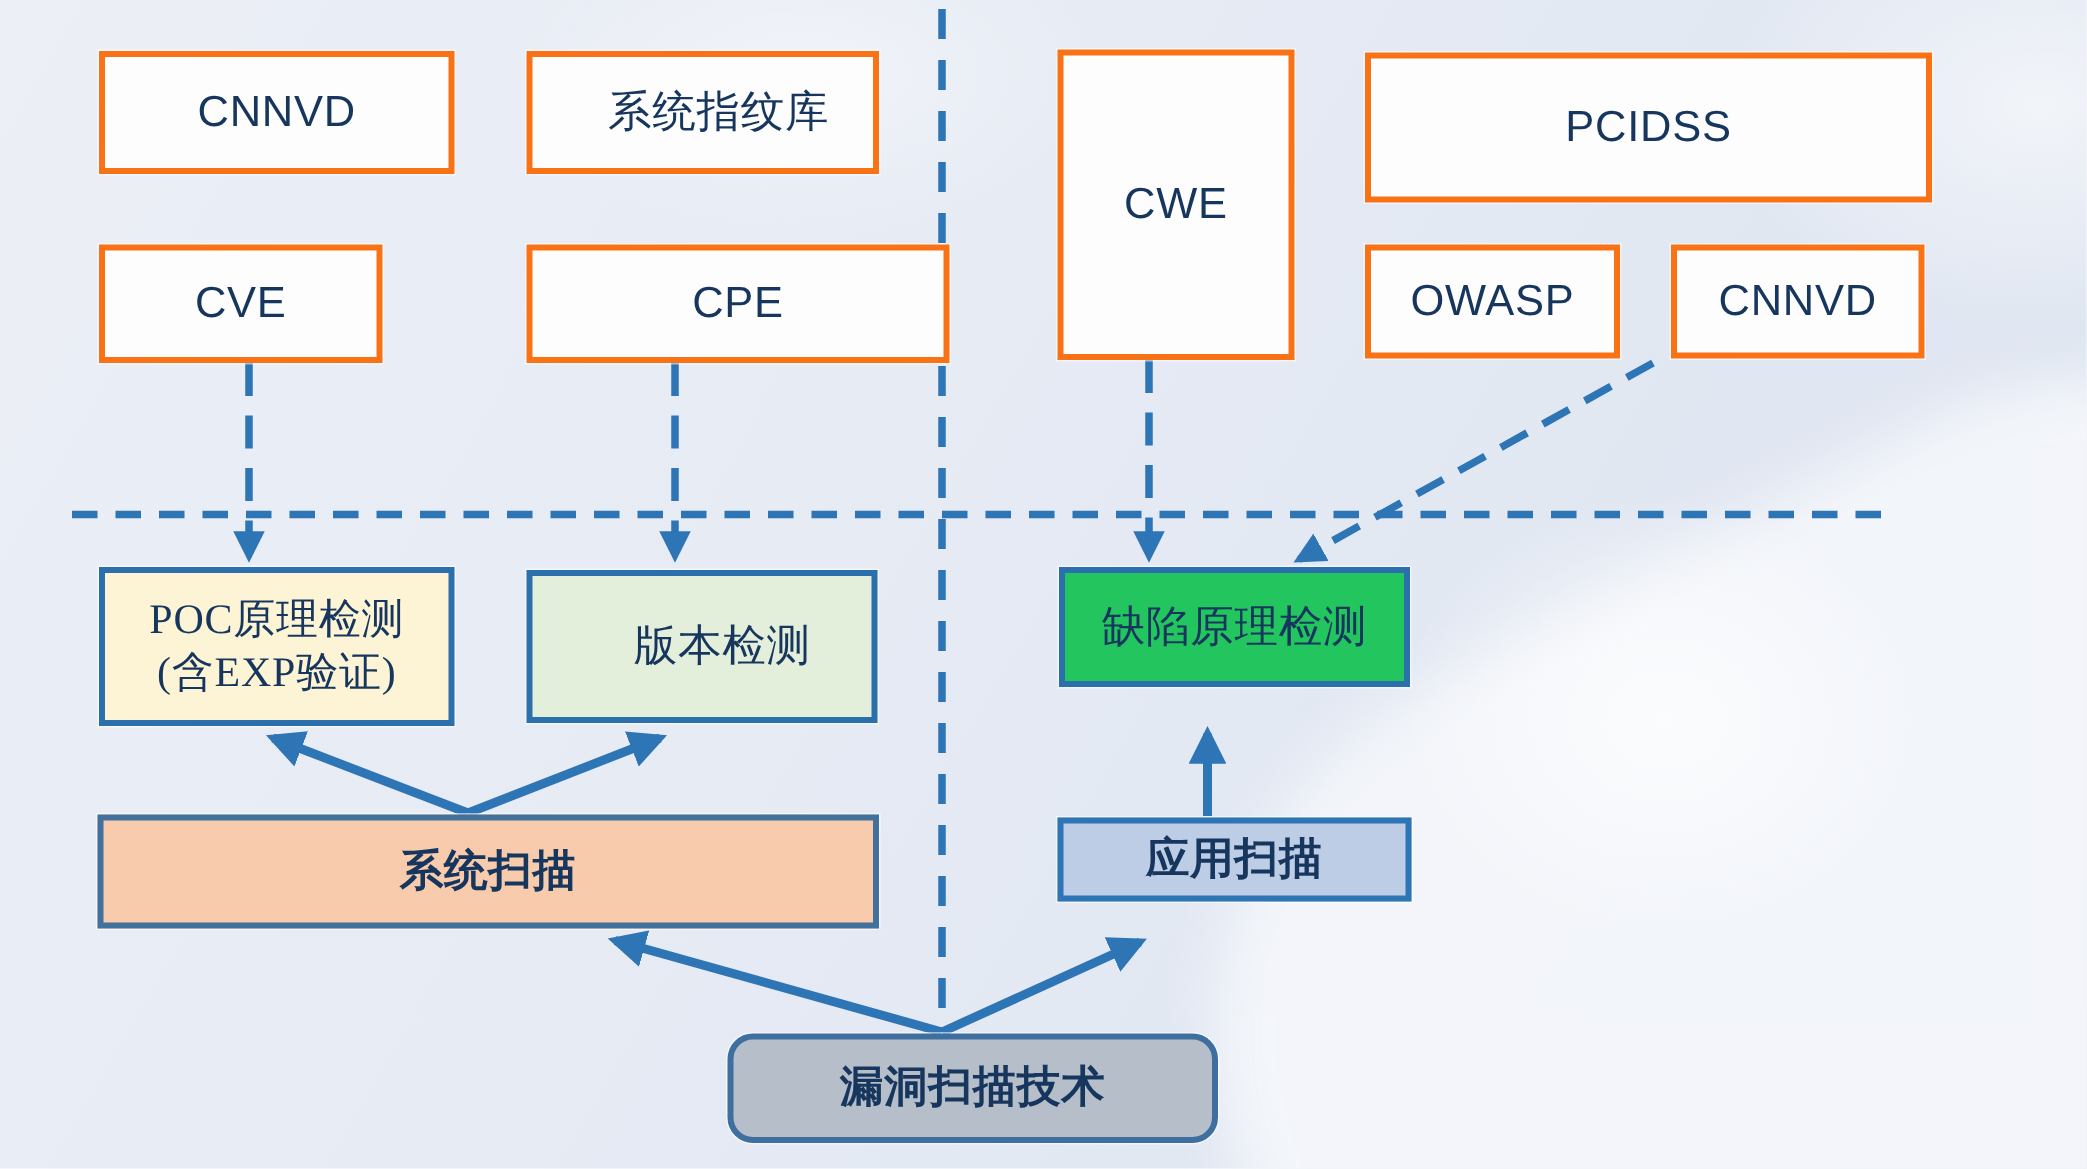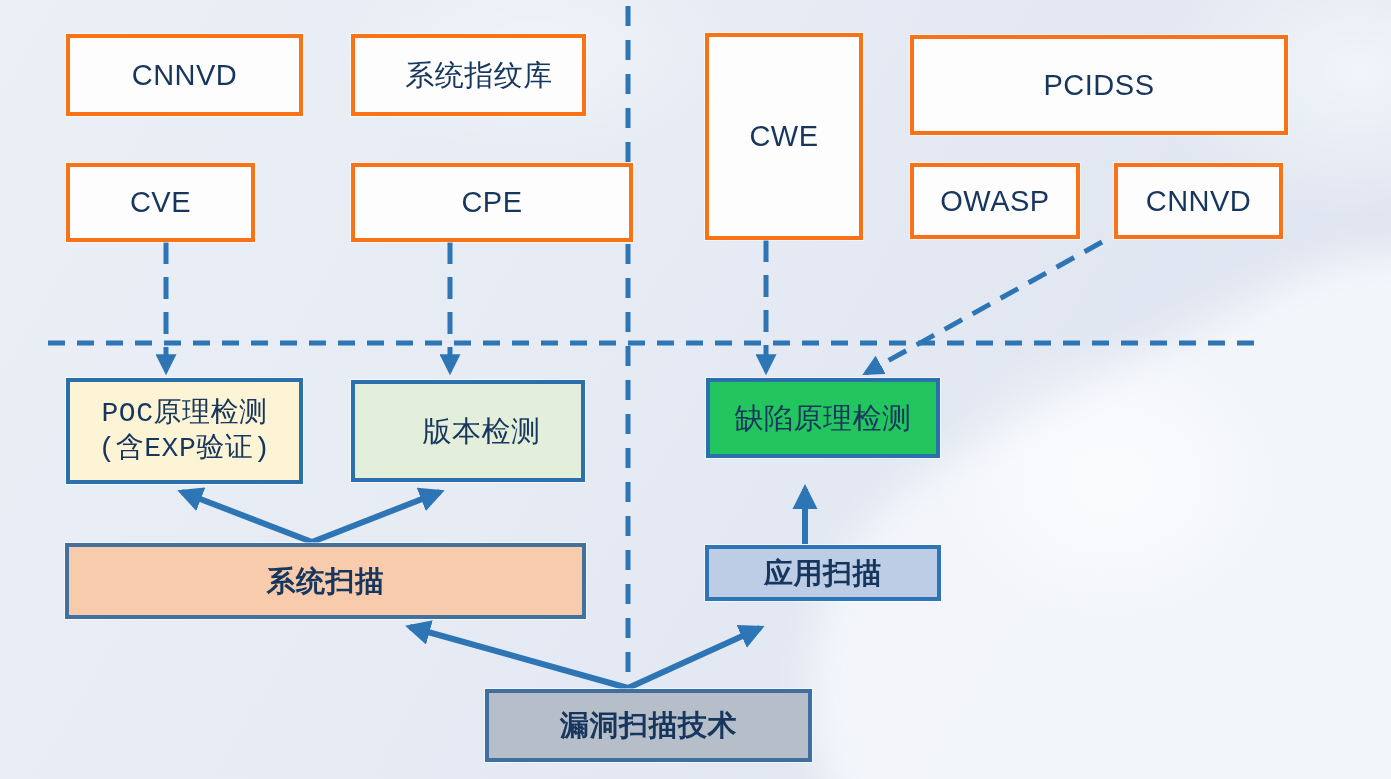--- a/index.html
+++ b/index.html
@@ -43,28 +43,28 @@
   #n-cve        {left:48px;  top:163px; width:189px; height:79px;}
   #n-cpe        {left:333px; top:163px; width:282px; height:79px;}
   #n-cwe        {left:687px; top:33px;  width:158px; height:207px;}
   #n-pcidss     {left:892px; top:35px;  width:378px; height:100px;}
   #n-owasp      {left:892px; top:163px; width:170px; height:76px;}
   #n-wasc       {left:1096px;top:163px; width:169px; height:76px;}
 
   #n-poc{
     left:48px;top:378px;width:237px;height:106px;
     background:#fcf4d5;border-color:#2c6fad;
-    font-family:Liberation Mono, monospace;font-size:28px;font-weight:500;
+    font-family:Liberation Serif, serif;font-size:28px;font-weight:500;
   }
   #n-version{left:333px;top:380px;width:234px;height:102px;background:#e4efdb;border-color:#2c6fad;padding-left:27px;}
   #n-defect {left:688px;top:378px;width:234px;height:80px;background:#22c55e;border-color:#2c6fad;}
 
   #n-system-scan{left:47px;top:543px;width:521px;height:76px;background:#f8cbad;border-color:#41719c;font-weight:600;}
   #n-app-scan   {left:687px;top:545px;width:236px;height:56px;background:#bccde5;border-color:#2e75b6;font-weight:600;}
-  #n-vuln-scan  {left:467px;top:689px;width:327px;height:73px;background:#b6bec9;border-color:#3e6f9f;font-weight:600;}
+  #n-vuln-scan  {left:467px;top:689px;width:327px;height:73px;background:#b6bec9;border-color:#3e6f9f;font-weight:600;border-radius:17px;}
 
   svg.wires{position:absolute;left:0;top:0;pointer-events:none;}
 </style>
 </head>
 <body>
 
 <div class="bg-shape bg-wash"></div>
 <div class="bg-shape bg-blob1"></div>
 <div class="bg-shape bg-blob2"></div>
 <div class="bg-shape bg-blob3"></div>

